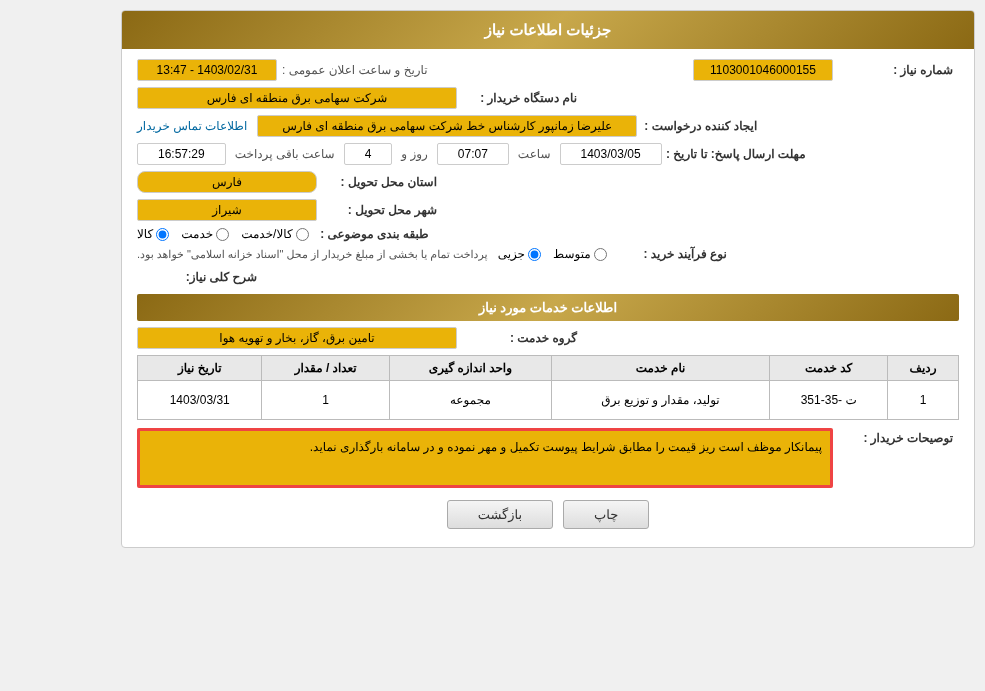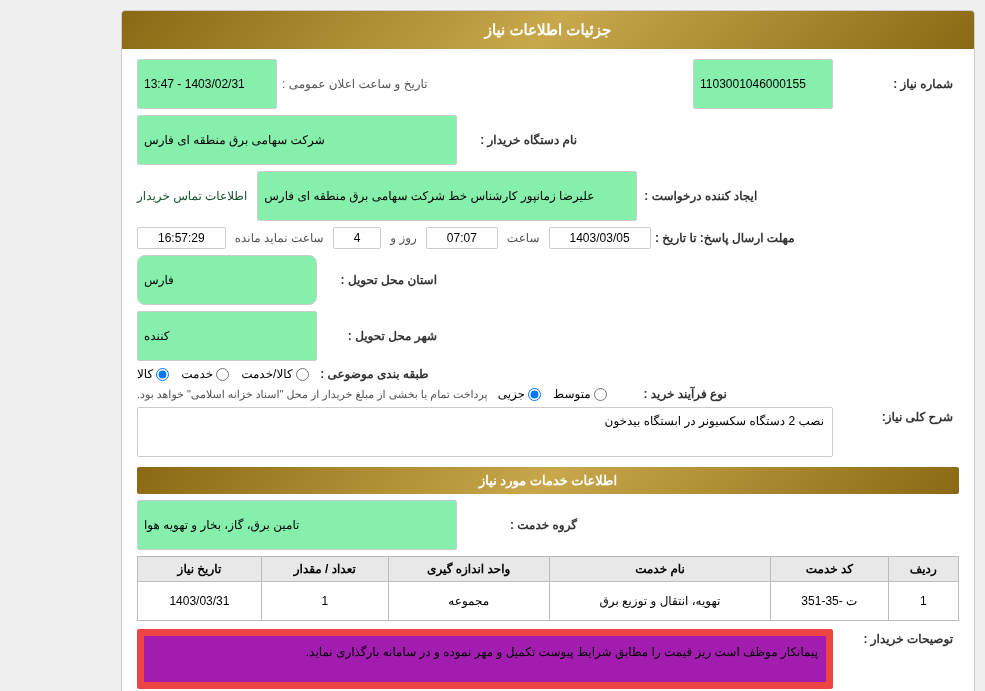--- a/index.html
+++ b/index.html
@@ -41,24 +41,24 @@
     .label {
       color: #333;
       font-weight: bold;
       white-space: nowrap;
       margin-right: 6px;
       min-width: 120px;
       text-align: right;
     }
     .value-box {
       border: 1px solid #ccc;
-      background: #86efac;
-      padding: 17px 6px;
+      background: #eab308;
+      padding: 3px 6px;
       min-width: 200px;
-      text-align: left;
+      text-align: center;
       border-radius: 2px;
     }
     .value-box.wide {
       min-width: 320px;
     }
     .value-box.narrow {
       min-width: 140px;
     }
     .section-header {
       background: linear-gradient(135deg, #8B6914 0%, #C8A84B 50%, #8B6914 100%);
@@ -78,21 +78,21 @@
       gap: 4px;
     }
     .small-box {
       border: 1px solid #ccc;
       padding: 3px 20px;
       background: #fff;
       text-align: center;
       border-radius: 2px;
     }
     .contact-link {
-      color: #14532d;
+      color: #0369a1;
       text-decoration: none;
       cursor: pointer;
     }
     .radio-group {
       display: flex;
       gap: 12px;
       align-items: center;
     }
     .radio-item {
       display: flex;
@@ -155,22 +155,22 @@
     .buyer-notes-label {
       color: #333;
       font-weight: bold;
       white-space: nowrap;
       margin-right: 6px;
       min-width: 120px;
       text-align: right;
       padding-top: 3px;
     }
     .notes-box {
-      border: 7px solid #ef4444;
-      background: #a21caf;
+      border: 3px solid #ef4444;
+      background: #eab308;
       padding: 6px 8px;
       min-height: 60px;
       flex: 1;
       text-align: right;
       border-radius: 2px;
       line-height: 1.7;
     }
     .buttons-row {
       display: flex;
       justify-content: center;
@@ -231,32 +231,32 @@
         <a class="contact-link">اطلاعات تماس خریدار</a>
       </div>
 
       <div class="date-time-row">
         <span class="label" style="min-width:140px;">مهلت ارسال پاسخ: تا تاریخ :</span>
         <span class="small-box" style="min-width:90px;">1403/03/05</span>
         <span class="inline-label">ساعت</span>
         <span class="small-box" style="min-width:60px;">07:07</span>
         <span class="inline-label">روز و</span>
         <span class="small-box" style="min-width:30px;">4</span>
-        <span class="inline-label">ساعت نماید مانده</span>
+        <span class="inline-label">ساعت باقی پرداخت</span>
         <span class="small-box" style="min-width:70px;">16:57:29</span>
       </div>
 
       <div class="info-row">
         <span class="label">استان محل تحویل :</span>
         <span class="value-box" style="min-width:180px;border-radius:8px;">فارس</span>
       </div>
 
       <div class="info-row">
         <span class="label">شهر محل تحویل :</span>
-        <span class="value-box" style="min-width:180px;">کننده</span>
+        <span class="value-box" style="min-width:180px;">شیراز</span>
       </div>
 
       <div class="info-row">
         <span class="label">طبقه بندی موضوعی :</span>
         <div class="radio-group">
           <div class="radio-item">
             <input type="radio" name="category" style="">
             <span>کالا/خدمت</span>
           </div>
           <div class="radio-item">
@@ -282,23 +282,20 @@
               <input type="radio" name="process" checked="" style="">
               <span>جزیی</span>
             </div>
           </div>
           <span class="process-note">پرداخت تمام یا بخشی از مبلغ خریدار از محل "اسناد خزانه اسلامی" خواهد بود.</span>
         </div>
       </div>
 
       <div class="service-row-label">
         <span class="service-label">شرح کلی نیاز:</span>
-        <div class="description-box">
-          <span>نصب 2 دستگاه سکسیونر در ابستگاه بیدخون</span>
-        </div>
       </div>
 
       <div class="section-header">
         <span>اطلاعات خدمات مورد نیاز</span>
       </div>
 
       <div class="info-row">
         <span class="label">گروه خدمت :</span>
         <span class="value-box wide">تامین برق، گاز، بخار و تهویه هوا</span>
       </div>
@@ -311,21 +308,21 @@
             <th><span>نام خدمت</span></th>
             <th><span>واحد اندازه گیری</span></th>
             <th><span>تعداد / مقدار</span></th>
             <th><span>تاریخ نیاز</span></th>
           </tr>
         </thead>
         <tbody id="service-table-body">
         <tr>
       <td>1</td>
       <td>ت -35-351</td>
-      <td>تهویه، انتقال و توزیع برق</td>
+      <td>تولید، مقدار و توزیع برق</td>
       <td>مجموعه</td>
       <td>1</td>
       <td>1403/03/31</td>
     </tr>
           </tbody>
       </table>
 
       <div class="buyer-notes-row">
         <span class="buyer-notes-label">توصیحات خریدار :</span>
         <div class="notes-box">

